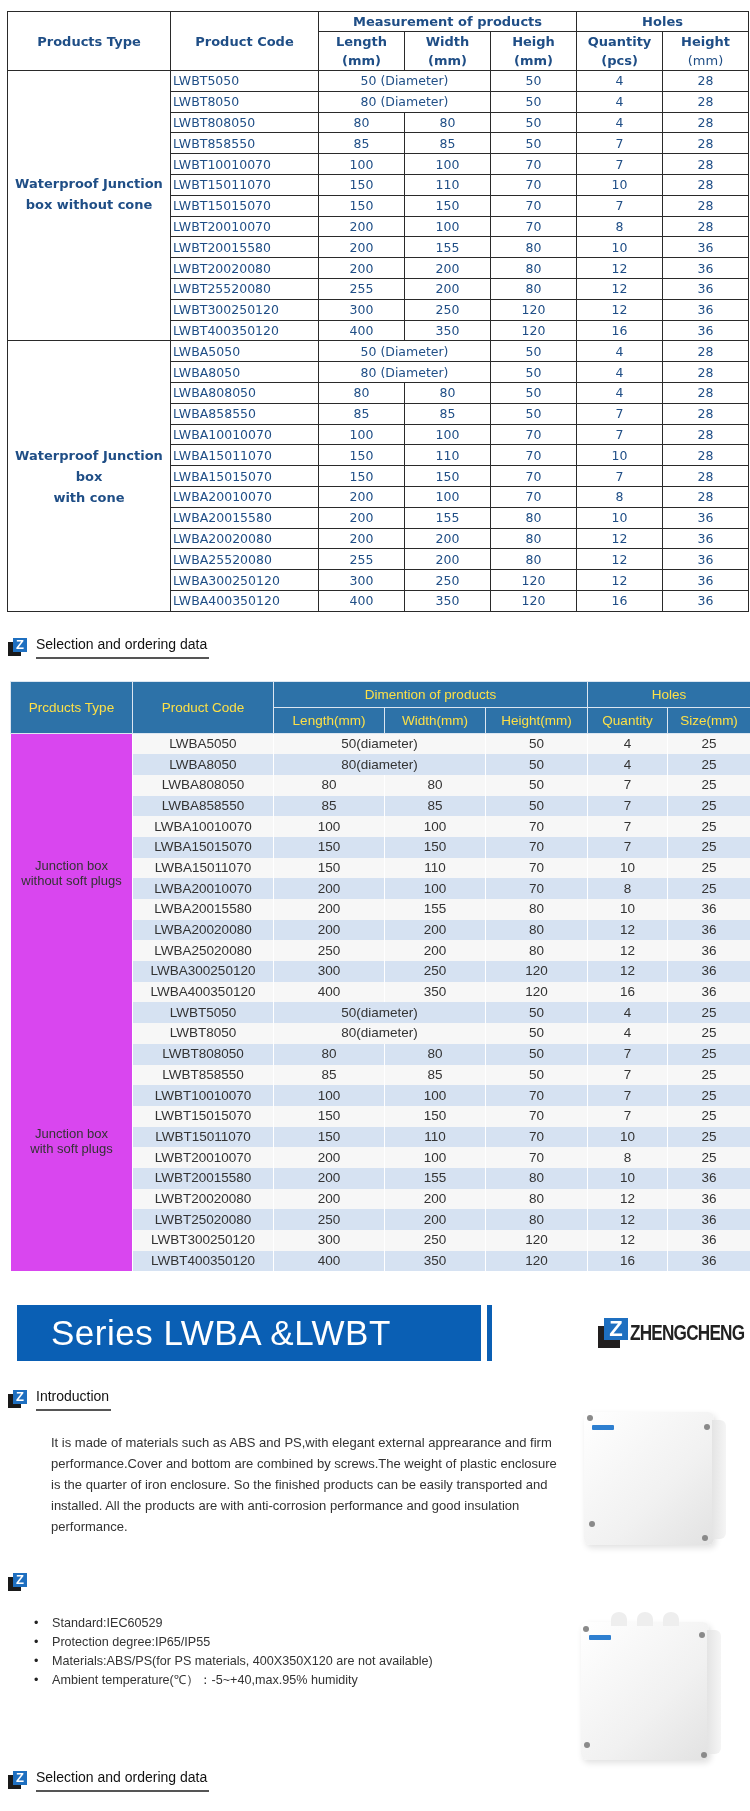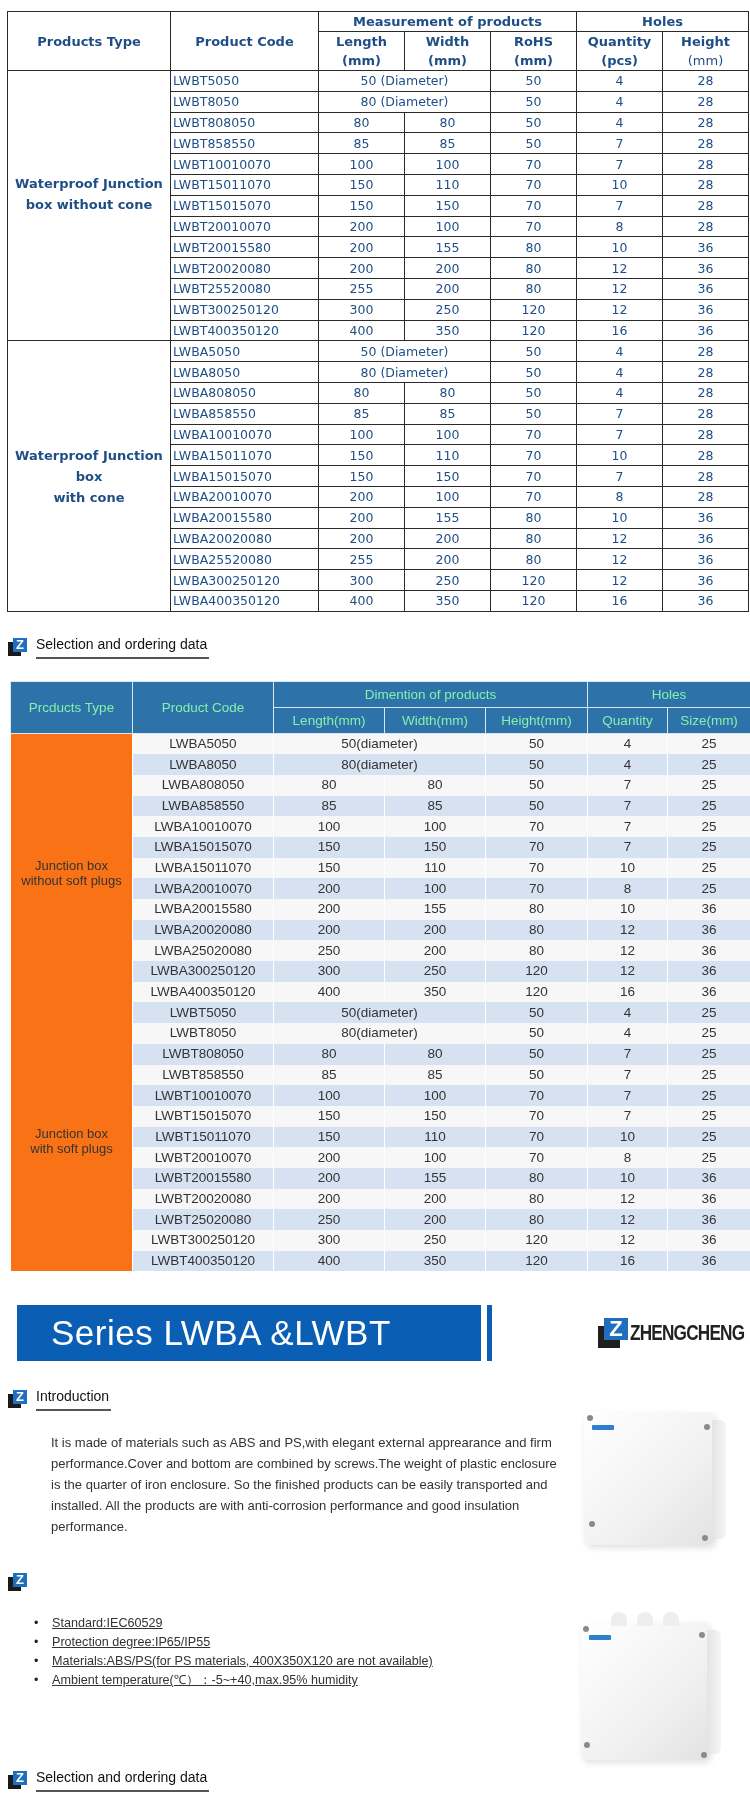--- a/index.html
+++ b/index.html
@@ -18,43 +18,43 @@
 
   
   .section-head { position: absolute; left: 8px; display: flex; align-items: flex-end; }
   .z-logo { width: 20px; height: 18px; position: relative; margin-right: 8px; margin-bottom: 3px; }
   .z-logo .dark { position: absolute; left: 0; top: 4px; width: 13px; height: 14px; background: #1a1a1a; }
   .z-logo .blue { position: absolute; left: 5px; top: 0; width: 14px; height: 14px; background: #1e6fc0; color: #fff; font-weight: bold; font-size: 13px; line-height: 14px; text-align: center; }
   .section-title { font-size: 14px; color: #111; border-bottom: 2px solid #555; line-height: 26px; padding-right: 2px; }
 
   
   #t2 { position: absolute; left: 10px; top: 681px; width: 740px; border-collapse: collapse; table-layout: fixed; font-family: "Liberation Sans", sans-serif; }
-  #t2 th { background: #2d72a8; color: #86efac; font-weight: normal; font-size: 13.5px; border: 1px solid #dbe6f1; height: 26px; text-align: center; }
+  #t2 th { background: #2d72a8; color: #fde047; font-weight: normal; font-size: 13.5px; border: 1px solid #dbe6f1; height: 26px; text-align: center; }
   #t2 td { font-size: 13.5px; color: #333; text-align: center; height: 20.7px; line-height: 20px; border-left: 1px solid #fff; border-right: 1px solid #fff; padding: 0; }
   #t2 tr.odd td.v { background: #f7f7f7; }
   #t2 tr.even td.v { background: #d6e2f2; }
-  #t2 td.type { background: #f97316; vertical-align: top; font-size: 13px; line-height: 15px; color: #333; text-align: center; }
+  #t2 td.type { background: #d946ef; vertical-align: top; font-size: 13px; line-height: 15px; color: #333; text-align: center; }
   #t2 td.type.g1 { padding-top: 124px; }
   #t2 td.type.g2 { padding-top: 124px; }
 
   
   .banner { position: absolute; left: 17px; top: 1305px; width: 464px; height: 56px; background: #0a5fb4; color: #fff; font-size: 35px; font-weight: normal; line-height: 56px; padding-left: 34px; letter-spacing: 0.5px; }
   .banner-bar { position: absolute; left: 487px; top: 1305px; width: 5px; height: 56px; background: #0a5fb4; }
   .brand { position: absolute; left: 598px; top: 1318px; display: flex; align-items: center; }
   .brand .mark { width: 30px; height: 30px; position: relative; }
   .brand .mark .dark { position: absolute; left: 0; top: 8px; width: 22px; height: 22px; background: #221f1f; }
   .brand .mark .blue { position: absolute; left: 6px; top: 0; width: 24px; height: 22px; background: #1e6fc0; color: #fff; font-weight: bold; font-size: 22px; line-height: 22px; text-align: center; }
   .brand .name { font-size: 22px; font-weight: bold; color: #222; letter-spacing: -1px; margin-left: 2px; transform: scaleX(0.78); transform-origin: left center; }
 
   
   .intro { position: absolute; left: 51px; top: 1432px; width: 510px; font-size: 13px; line-height: 21px; color: #333; }
 
   
   .specs { position: absolute; left: 34px; top: 1614px; width: 520px; list-style: none; font-size: 12.6px; color: #333; }
-  .specs li { position: relative; padding-left: 18px; line-height: 19px; text-decoration: underline; }
+  .specs li { position: relative; padding-left: 18px; line-height: 19px; }
   .specs li::before { content: "•"; position: absolute; left: 0; top: 0; color: #222; }
 
   
   .prod { position: absolute; border-radius: 6px; background: linear-gradient(135deg, #ffffff 0%, #f1f1f1 60%, #e2e2e2 100%); box-shadow: 2px 3px 6px rgba(0,0,0,0.12); }
   .prod .screw { position: absolute; width: 6px; height: 6px; border-radius: 50%; background: #8a8a8a; }
   .prod .lbl { position: absolute; left: 8px; top: 13px; width: 22px; height: 5px; background: #2e7fd0; border-radius: 1px; }
   .prod .side { position: absolute; right: -12px; top: 8px; width: 14px; bottom: 6px; background: linear-gradient(90deg,#e4e4e4,#f5f5f5); border-radius: 0 6px 6px 0; }
   .prod .knob { position: absolute; width: 16px; height: 14px; border-radius: 50% 50% 0 0; background: #eeeeee; top: -10px; }
 </style>
 </head>
@@ -73,21 +73,21 @@
   <thead>
     <tr>
       <th rowspan="2">Products Type</th>
       <th rowspan="2">Product Code</th>
       <th colspan="3">Measurement of products</th>
       <th colspan="2">Holes</th>
     </tr>
     <tr>
       <th><span>Length</span><br><span>(mm)</span></th>
       <th><span>Width</span><br><span>(mm)</span></th>
-      <th><span>RoHS</span><br><span>(mm)</span></th>
+      <th><span>Heigh</span><br><span>(mm)</span></th>
       <th><span>Quantity</span><br><span>(pcs)</span></th>
       <th><span>Height</span><br><span style="font-weight:normal">(mm)</span></th>
     </tr>
   </thead>
   <tbody id="t1-body">
       <tr>
         <td class="type g1" rowspan="13"><span>Waterproof Junction</span><br><span>box without cone</span></td>
         <td class="code">LWBT5050</td>
         <td colspan="2">50 (Diameter)</td>
         <td>50</td>

